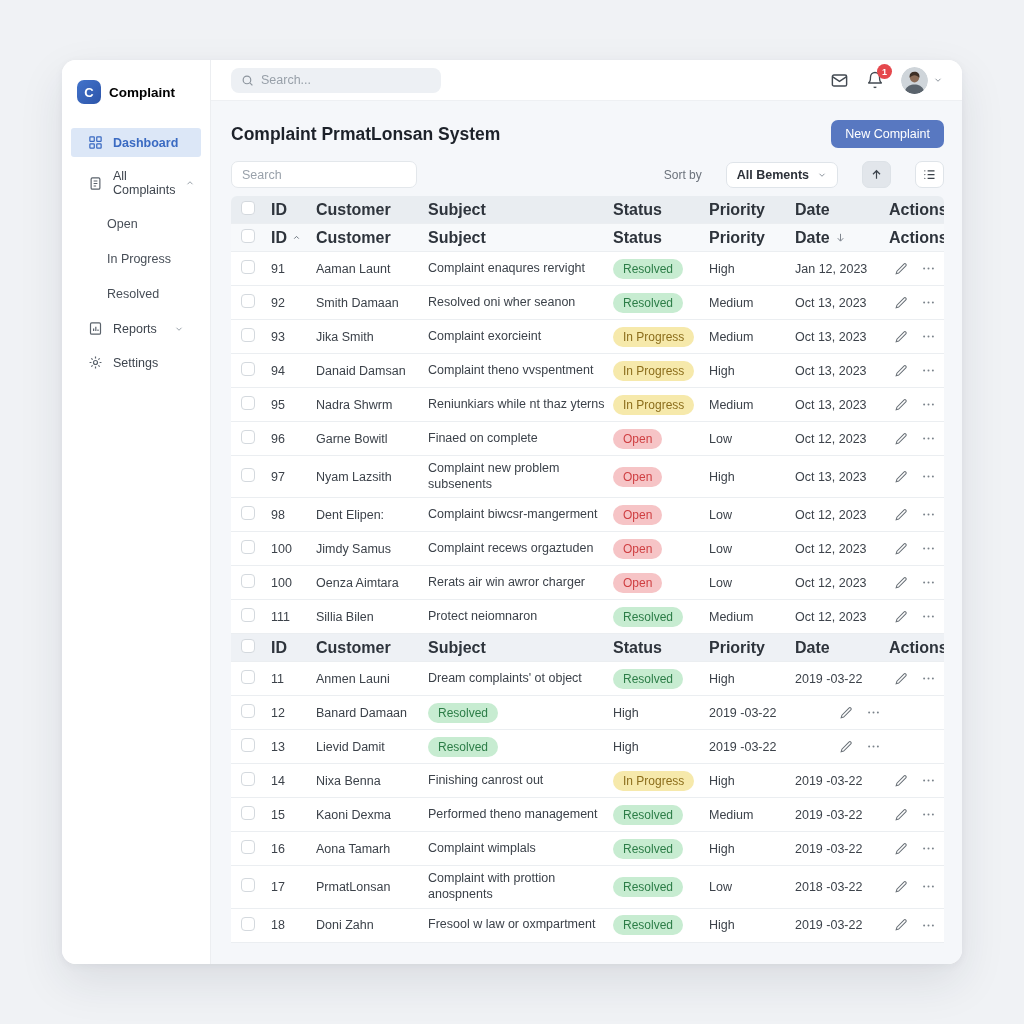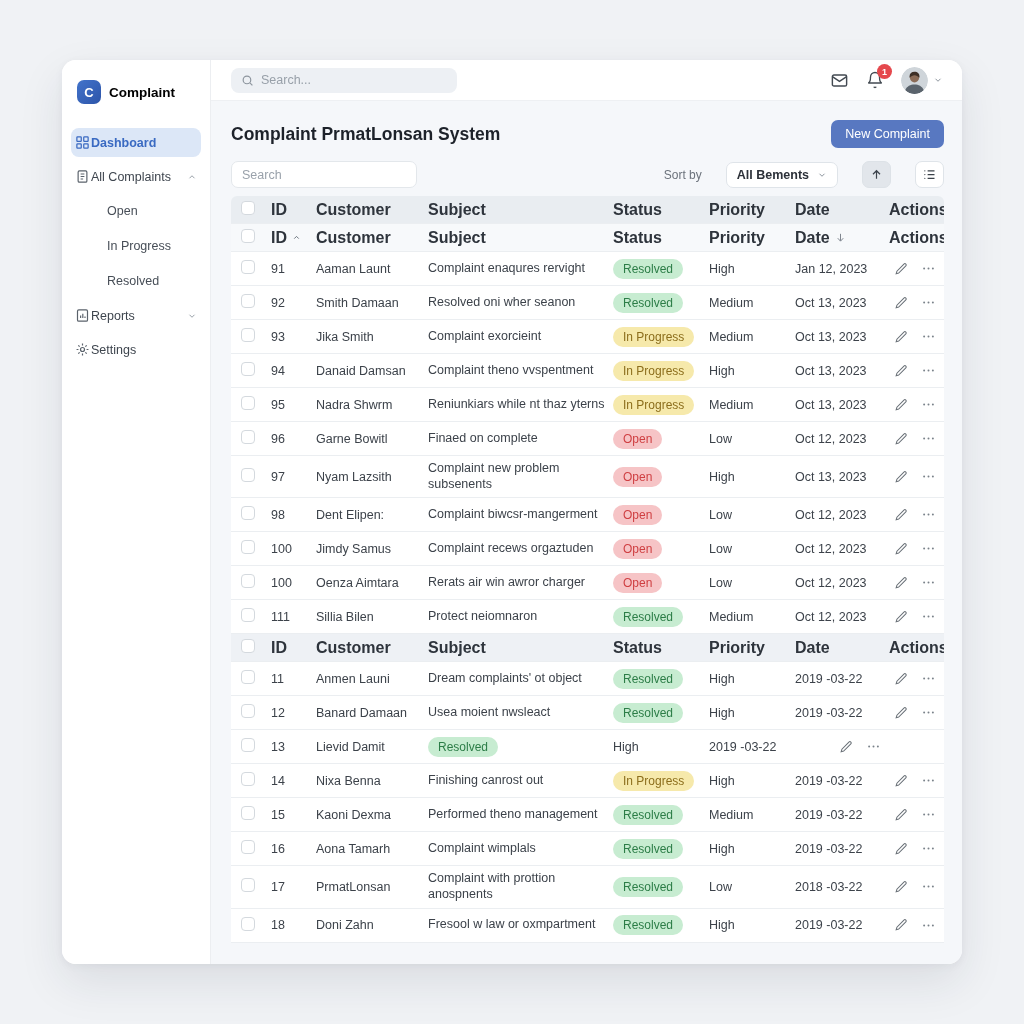--- a/index.html
+++ b/index.html
@@ -20,40 +20,40 @@
   .logo-row { display:flex; align-items:center; gap:8px; padding:8px 15px 24px 15px; }
   .logo-icon {
     width:24px; height:24px; border-radius:7px; flex-shrink:0;
     background:linear-gradient(135deg,#4273cb,#2d55a9);
     color:#fff; font-weight:bold; font-size:13px;
     display:flex; align-items:center; justify-content:center;
   }
   .logo-text { font-size:13.5px; font-weight:700; color:#000000; }
   .nav { padding:0 9px; }
   .nav-item {
-    display:flex; align-items:center; 
-    padding:7px 4px; border-radius:8px;
+    display:flex; align-items:center; gap:9px;
+    padding:7px 17px; border-radius:3px;
     font-size:12.5px; color:#3e454e; margin-bottom:5px; cursor:pointer;
   }
   .nav-item .nicon { width:16px; display:flex; align-items:center; color:#5a626b; flex-shrink:0; }
   .nav-item.active { background:#dce7f7; color:#3a6ac2; font-weight:600; }
   .nav-item.active .nicon { color:#3a6ac2; }
   .nav-item .chev { margin-left:auto; display:flex; color:#99a1a9; }
   .sub-item {
     padding:8px 9px 8px 36px; font-size:12.5px; color:#474e57;
     margin-bottom:5px; cursor:pointer; border-radius:8px;
   }
   
   .main { flex:1; display:flex; flex-direction:column; min-width:0; }
   .topbar {
     height:41px; flex-shrink:0; background:#fff; border-bottom:1px solid #eef0f3;
     display:flex; align-items:center; padding:0 19px 0 20px;
   }
   .searchpill {
-    width:226px; height:25px; background:#edf0f4; border-radius:8px;
+    width:210px; height:25px; background:#edf0f4; border-radius:8px;
     display:flex; align-items:center; gap:7px; padding:0 10px;
   }
   .searchpill input {
     border:none; outline:none; background:transparent; width:100%;
     font-size:12.5px; color:#5a626b; font-family:"Liberation Sans",sans-serif;
   }
   .searchpill input::placeholder { color:#98a0a9; }
   .top-icons { margin-left:auto; display:flex; align-items:center; gap:17px; }
   .icon-plain { display:flex; cursor:pointer; }
   .bell-wrap { position:relative; display:flex; cursor:pointer; }
@@ -581,21 +581,20 @@
                   <circle cx="12" cy="12" r="1.6"></circle>
                   <circle cx="19" cy="12" r="1.6"></circle>
                 </svg>
               </span>
             </div>
           </div>
           <div class="trow tdata">
             <div class="cell"><span class="cbx"></span></div>
             <div class="cell">12</div>
             <div class="cell">Banard Damaan</div>
-            <div class="cell subject">Usea moient nwsleact</div>
             <div class="cell"><span class="badge-st st-resolved">Resolved</span></div>
             <div class="cell">High</div>
             <div class="cell">2019 -03-22</div>
             <div class="actions-cell">
               <span class="act">
                 <svg width="14" height="14" viewBox="0 0 24 24" fill="none" stroke="#6a7178" stroke-width="1.8">
                   <path d="M17 3.5a2.3 2.3 0 013.3 3.3L8 19l-4.3 1L5 15.7 17 3.5z"></path>
                 </svg>
               </span>
               <span class="act">

